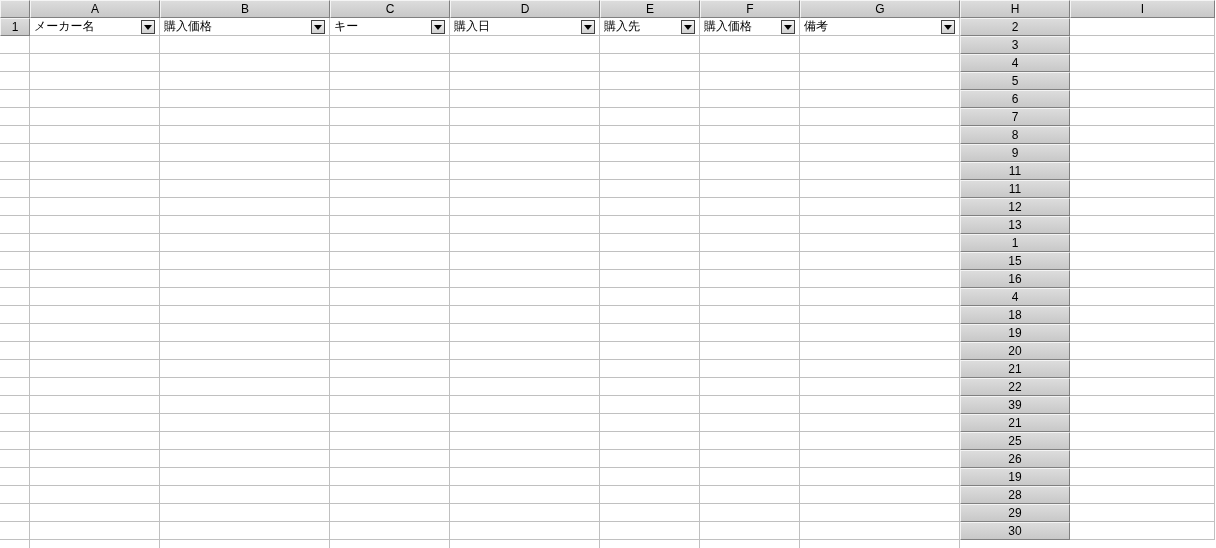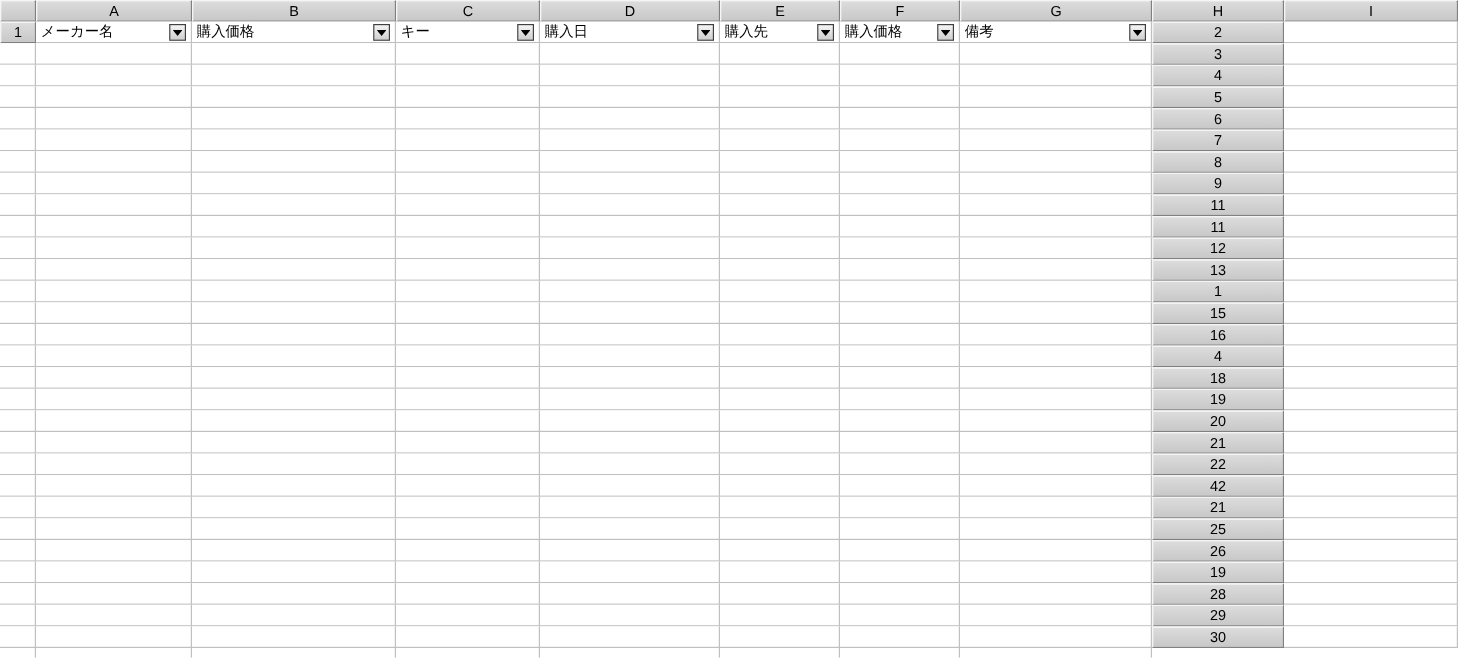--- a/index.html
+++ b/index.html
@@ -335,21 +335,21 @@
     <div class="rowhdr">22</div>
     <div class="cell"></div>
     <div class="cell"></div>
     <div class="cell"></div>
     <div class="cell"></div>
     <div class="cell"></div>
     <div class="cell"></div>
     <div class="cell"></div>
     <div class="cell"></div>
     <div class="cell"></div>
-    <div class="rowhdr">42</div>
+    <div class="rowhdr">39</div>
     <div class="cell"></div>
     <div class="cell"></div>
     <div class="cell"></div>
     <div class="cell"></div>
     <div class="cell"></div>
     <div class="cell"></div>
     <div class="cell"></div>
     <div class="cell"></div>
     <div class="cell"></div>
     <div class="rowhdr">21</div>

